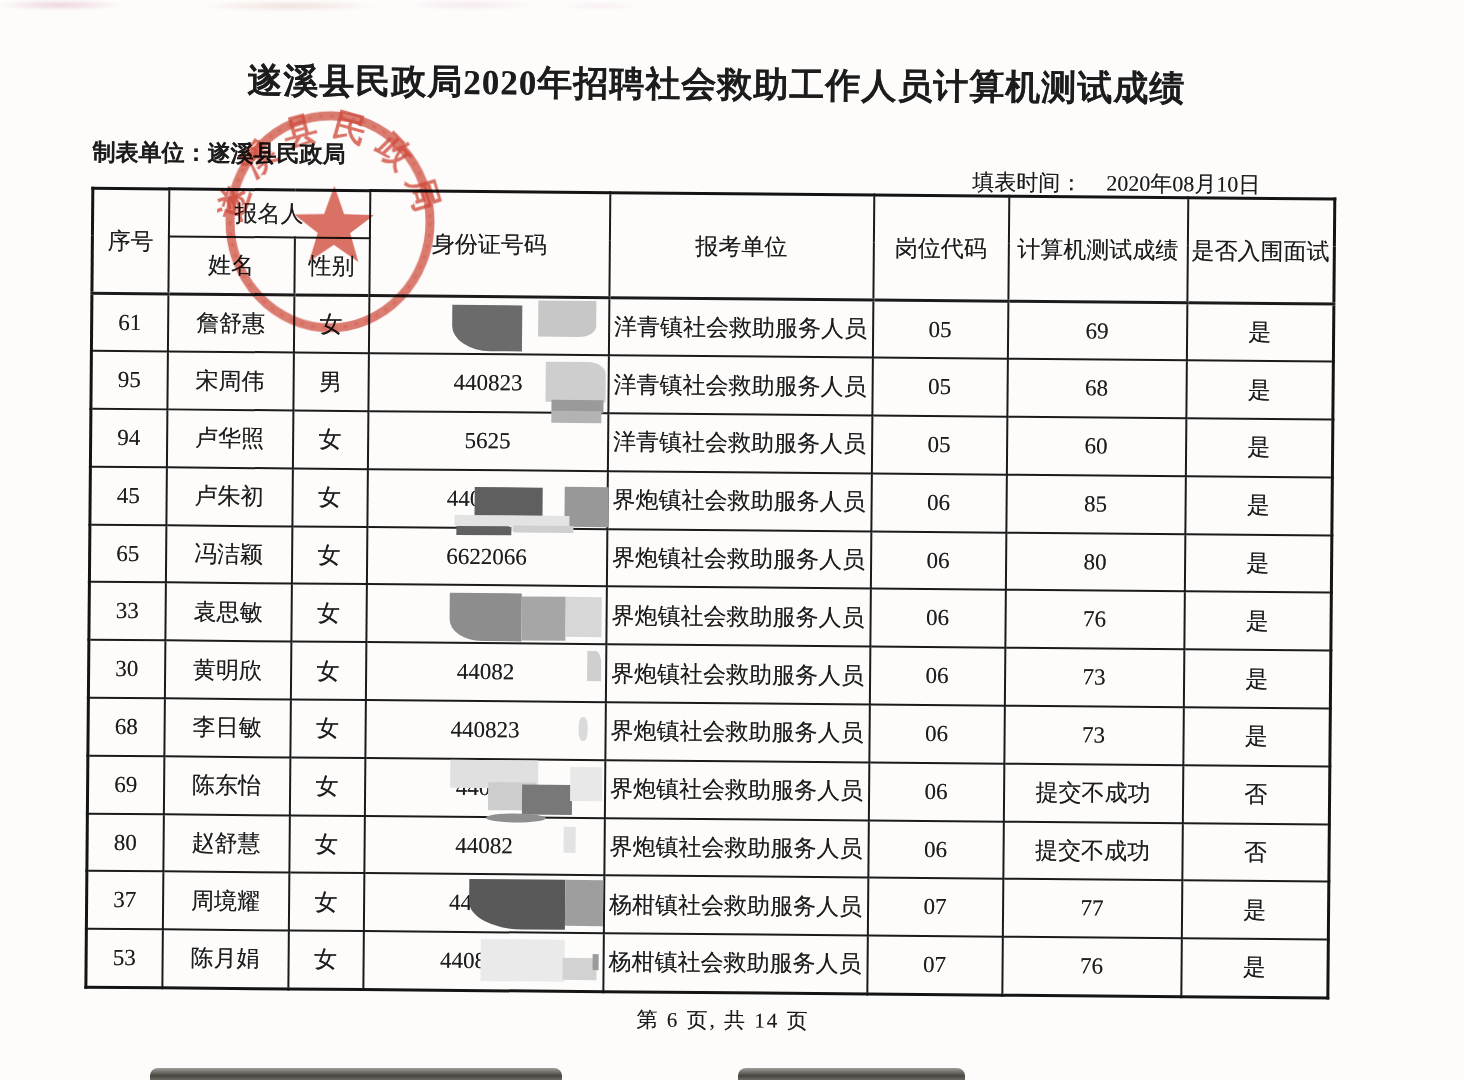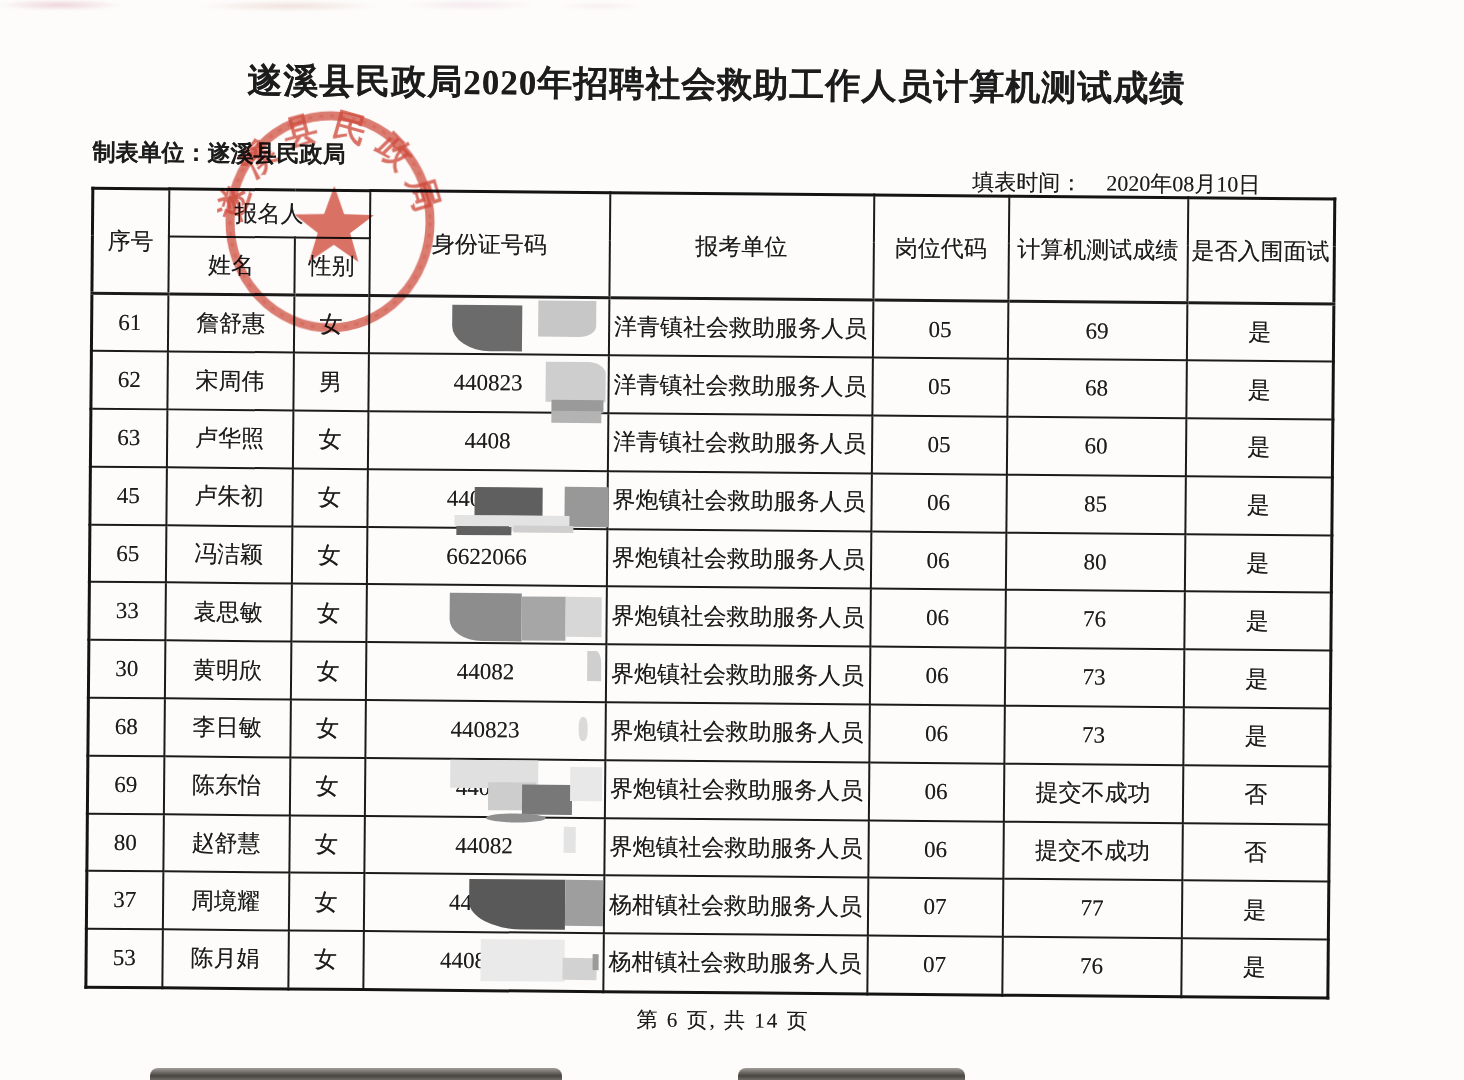--- a/index.html
+++ b/index.html
@@ -117,34 +117,34 @@
         <td>61</td>
         <td>詹舒惠</td>
         <td>女</td>
         <td class="c-id"><span>44082</span><i class="mz" style="left:82px;top:7px;width:70px;height:46px;background:#6b6b6b;border-radius:0 0 0 55%"></i><i class="mz" style="left:168px;top:2px;width:58px;height:36px;background:#c7c7c7;border-radius:0 0 30% 0"></i></td>
         <td>洋青镇社会救助服务人员</td>
         <td>05</td>
         <td>69</td>
         <td>是</td>
       </tr>
       <tr>
-        <td>62</td>
+        <td>95</td>
         <td>宋周伟</td>
         <td>男</td>
         <td class="c-id"><span>440823</span><i class="mz" style="left:176px;top:6px;width:60px;height:40px;background:#cecece;border-radius:0 30% 0 0"></i><i class="mz" style="left:182px;top:44px;width:52px;height:13px;background:#9a9a9a"></i></td>
         <td>洋青镇社会救助服务人员</td>
         <td>05</td>
         <td>68</td>
         <td>是</td>
       </tr>
       <tr>
-        <td>63</td>
+        <td>94</td>
         <td>卢华照</td>
         <td>女</td>
-        <td class="c-id"><span>4408</span><i class="mz" style="left:182px;top:-3px;width:50px;height:12px;background:#b3b3b3"></i></td>
+        <td class="c-id"><span>5625</span><i class="mz" style="left:182px;top:-3px;width:50px;height:12px;background:#b3b3b3"></i></td>
         <td>洋青镇社会救助服务人员</td>
         <td>05</td>
         <td>60</td>
         <td>是</td>
       </tr>
       <tr>
         <td>45</td>
         <td>卢朱初</td>
         <td>女</td>
         <td class="c-id"><span>4408231</span><i class="mz" style="left:106px;top:16px;width:68px;height:42px;background:#5f5f5f"></i><i class="mz" style="left:196px;top:15px;width:44px;height:40px;background:#989898"></i><i class="mz" style="left:86px;top:44px;width:115px;height:16px;background:#e3e3e3;border-radius:0 0 40% 40%"></i></td>

